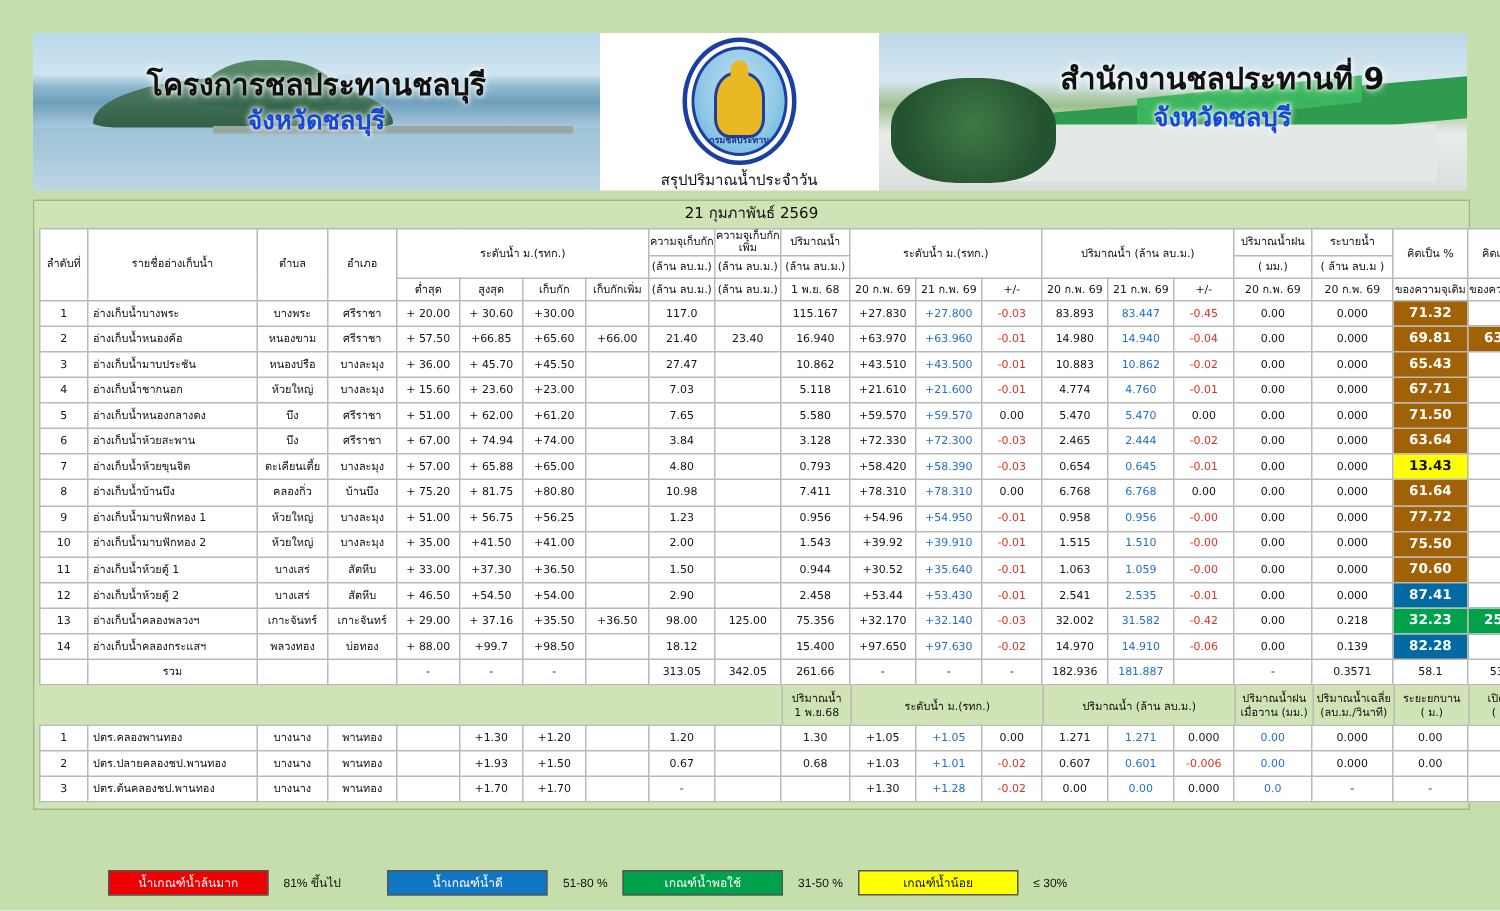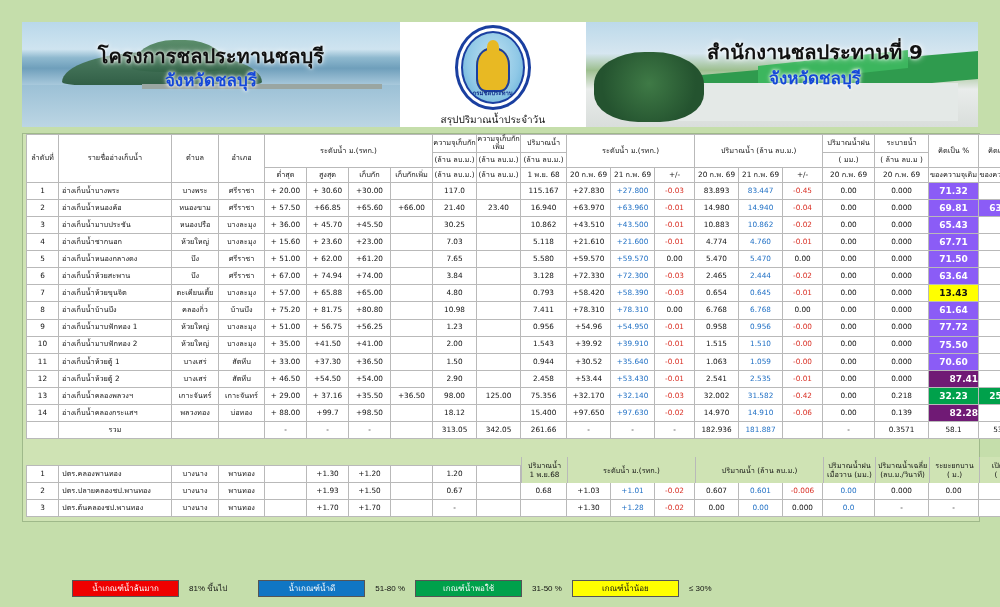--- a/index.html
+++ b/index.html
@@ -58,22 +58,22 @@
   th,td{border:1px solid #b9b9b9;padding:0;text-align:center;vertical-align:middle;
     font-size:7.3px;color:#111;line-height:1.15;font-weight:normal;}
   th{background:#fff;height:14px;}
   td{height:16.1px;}
   .tbl-wrap{padding:0 3px 0 3px;}
 
   .nm{text-align:left;padding-left:3px;font-size:7.3px;}
   .blue{color:#1f6fc4;}
   .red{color:#d93025;}
   .pct{font-size:9px;font-weight:bold;}
-  .c-blue{background:#8b5cf6;color:#fff;}
-  .c-red{background:#701a75;color:#fff;text-align:right;}
+  .c-blue{background:#a16207;color:#fff;}
+  .c-red{background:#0369a1;color:#fff;}
   .c-green{background:#00a14b;color:#fff;}
   .c-yellow{background:#ffff00;color:#111;}
   .sum td{font-size:7.3px;}
   .gapbar{height:26px;background:#cfe3b4;}
 
   
   .legend{position:absolute;left:22px;top:576px;width:956px;height:24px;display:flex;align-items:center;}
   .chip{width:105px;height:15px;line-height:15px;text-align:center;font-family:"DejaVu Sans",sans-serif;
     font-size:8px;color:#fff;border:1px solid #555;}
   .chip.y{color:#111;}
@@ -109,20 +109,21 @@
       <div class="ban-roof"></div>
       <div class="ban-roof2"></div>
       <div class="ban-bldg"></div>
       <div class="ban-tree"></div>
       <div class="ban-title" style="top:14px;">สำนักงานชลประทานที่ 9</div>
       <div class="ban-sub" style="top:42px;">จังหวัดชลบุรี</div>
     </div>
   </div>
 
   <div class="sheet">
+    <div class="datebar">21 กุมภาพันธ์ 2569</div>
 
     <div class="tbl-wrap">
       <table>
         <colgroup>
           <col style="width:32px">
             <col style="width:113px">
             <col style="width:47px">
             <col style="width:46px">
           <col style="width:42px">
             <col style="width:42px">
@@ -235,21 +236,21 @@
             </tr>
             <tr>
               <td>3</td>
               <td class="nm">อ่างเก็บน้ำมาบประชัน</td>
               <td>หนองปรือ</td>
               <td>บางละมุง</td>
               <td>+ 36.00</td>
               <td>+ 45.70</td>
               <td>+45.50</td>
               <td></td>
-              <td>30.25</td>
+              <td>27.47</td>
               <td></td>
               <td>10.862</td>
               <td>+43.510</td>
               <td class="blue">+43.500</td>
               <td class="red">-0.01</td>
               <td>10.883</td>
               <td class="blue">10.862</td>
               <td class="red">-0.02</td>
               <td>0.00</td>
               <td>0.000</td>

